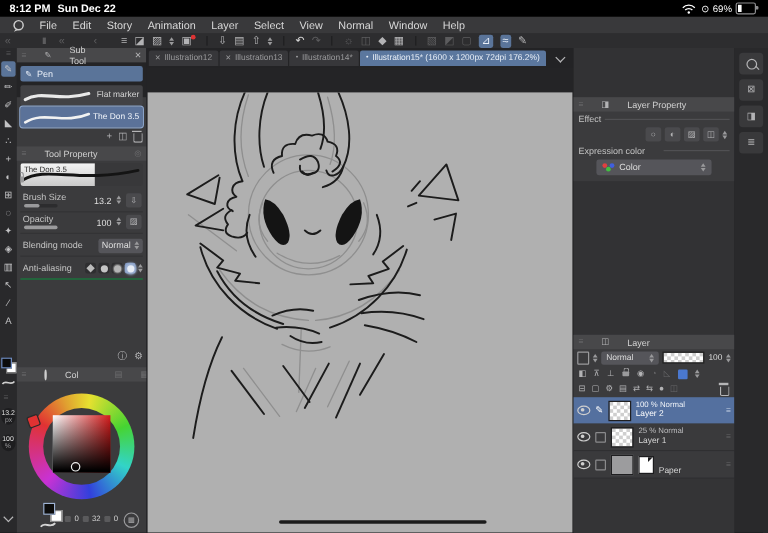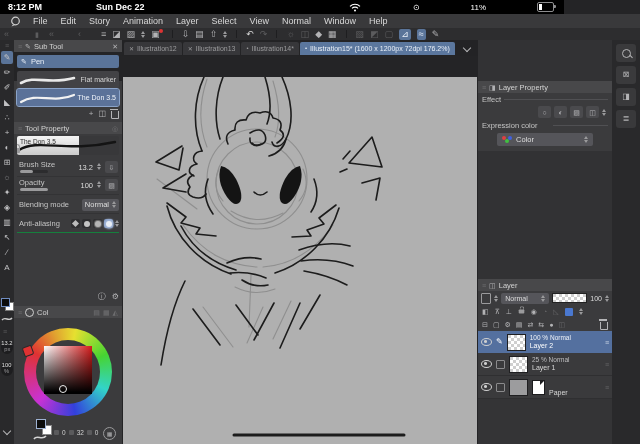--- a/index.html
+++ b/index.html
@@ -5,21 +5,21 @@
   html,body{margin:0;padding:0;background:#111;}
   #app{position:relative;width:640px;height:444px;background:#242426;overflow:hidden;
        font-family:"Liberation Sans",sans-serif;color:#c9c9c9;-webkit-font-smoothing:antialiased;}
   .abs{position:absolute;}
   .row{display:flex;align-items:center;}
   .ic{color:#b3b3b5;font-size:9px;line-height:1;text-align:center;}
   .dim{opacity:.35;}
   .sep{width:1px;height:8px;background:#1e1e20;margin:0 3px;}
   .bluebx{background:#5a7499;border-radius:2px;color:#e9eff8;}
   .panel{background:#3b3b3d;margin-top:41px;}
-  .phead{background:#48484a;display:flex;align-items:center;gap:3px;padding:0 4px;font-size:7.5px;color:#d2d2d2;}
+  .phead{background:#48484a;display:flex;align-items:center;gap:15px;padding:0 4px;font-size:7.5px;color:#d2d2d2;}
   .lbl{font-size:7.5px;color:#c4c4c4;}
   .val{font-size:7.5px;color:#dedede;}
   .tab{display:flex;align-items:center;gap:3px;height:13px;padding:0 5px;background:#37373a;color:#9b9b9d;
        font-size:7px;border-radius:2px 2px 0 0;white-space:nowrap;}
   .tab.active{background:#5b779e;color:#eaf0f8;}
   .checker{background:repeating-conic-gradient(#ffffff 0% 25%, #cfcfcf 0% 50%);background-size:6px 6px;}
   .i-ud{display:inline-flex;flex-direction:column;gap:1px;}
   .i-ud::before{content:"";border-left:2.5px solid transparent;border-right:2.5px solid transparent;border-bottom:3px solid #9a9a9c;}
   .i-ud::after{content:"";border-left:2.5px solid transparent;border-right:2.5px solid transparent;border-top:3px solid #9a9a9c;}
   .i-chev{display:inline-block;width:5px;height:5px;border-right:1.4px solid #b5b5b7;border-bottom:1.4px solid #b5b5b7;transform:rotate(45deg);}
@@ -40,31 +40,31 @@
   .tool{width:12px;height:13px;display:flex;align-items:center;justify-content:center;font-size:8px;color:#c2c2c4;}
   .tiny6{font-size:8px;transform:scale(.72);transform-origin:center;}
   .slider{height:3px;background:#2c2c2e;border-radius:2px;position:relative;}
   .slider>i{position:absolute;left:0;top:0;bottom:0;background:#9a9a9c;border-radius:2px;}
 </style>
 </head>
 <body>
 
 <div id="app">
 
-  <div class="abs row" style="left:0;top:0;width:564px;height:14px;background:#000;gap:48px;">
+  <div class="abs row" style="left:0;top:0;width:640px;height:14px;background:#000;">
     <span style="font-size:9px;font-weight:bold;color:#fff;margin-left:8px;">8:12 PM</span>
     <span style="font-size:9px;font-weight:bold;color:#fff;margin-left:6px;">Sun Dec 22</span>
     <span style="flex:1"></span>
     <svg width="12" height="9" viewBox="0 0 12 9" style="margin-right:4px;">
       <path d="M1,3.4 A7,7 0 0 1 11,3.4" fill="none" stroke="#fff" stroke-width="1.1"></path>
       <path d="M3,5.4 A4.2,4.2 0 0 1 9,5.4" fill="none" stroke="#fff" stroke-width="1.1"></path>
       <circle cx="6" cy="7.4" r="1" fill="#fff"></circle>
     </svg>
     <span style="font-size:8px;color:#fff;margin-right:3px;">⊙</span>
-    <span style="font-size:8px;color:#fff;margin-right:3px;">11%</span>
+    <span style="font-size:8px;color:#fff;margin-right:3px;">69%</span>
     <span class="i-batt" style="margin-right:10px;"></span>
   </div>
 
   <div class="abs row" style="left:0;top:14px;width:640px;height:14px;background:#39393b;">
     <svg width="11" height="11" viewBox="0 0 11 11" style="margin-left:10px;">
       <circle cx="5.5" cy="5" r="3.8" fill="none" stroke="#cfcfcf" stroke-width="1.2"></circle>
       <path d="M3,8.5 L1.5,10.5 L5,9" fill="#cfcfcf"></path>
     </svg>
     <div class="row" style="gap:13px;margin-left:12px;font-size:9px;color:#d8d8d8;">
       <span>File</span>

